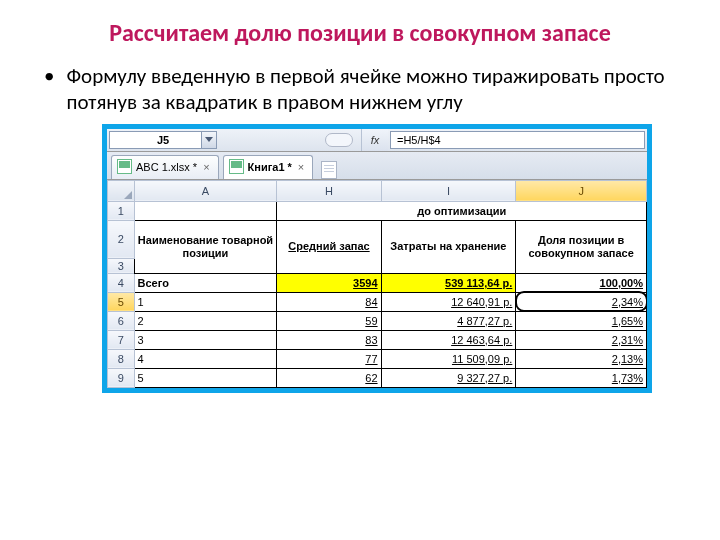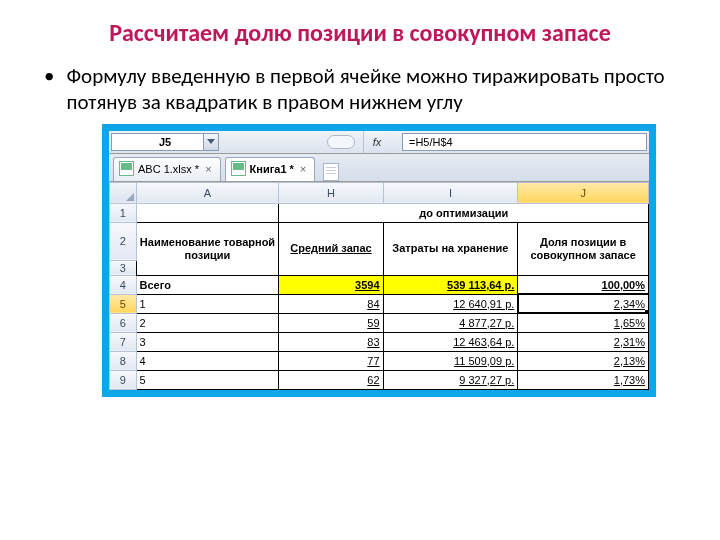--- a/index.html
+++ b/index.html
@@ -28,21 +28,21 @@
   }
   .bullet .dot {
     margin: 0 12px 0 4px;
   }
   
   .xl {
     margin-left: 62px;
     width: 540px;
     font-family: Tahoma, Verdana, Arial, sans-serif;
     font-size: 11px;
-    border: 7px solid #0ea5e9;
+    border: 5px solid #0ea5e9;
     background: #e8edf5;
   }
   
   .fbar {
     display: flex;
     align-items: stretch;
     height: 22px;
     background: linear-gradient(#eef2f8, #dde4ee);
     border-bottom: 1px solid #9a9a9a;
   }
@@ -81,21 +81,21 @@
     display:flex;align-items:center;justify-content:center;
   }
   .oval-shape {
     width: 26px; height: 12px; border:1px solid #b0b8c8; border-radius: 8px;
     background:#f3f6fb;
   }
   .formula-input {
     flex: 1;
     background:#fff;
     border:1px solid #8a9bb5;
-    margin:2px 2px 2px 12px;
+    margin:2px 2px 2px 2px;
     padding-left:6px;
     display:flex;align-items:center;
     font-family: Tahoma, Arial, sans-serif;
   }
   
   .wbtabs {
     height: 24px;
     display:flex;
     align-items:flex-end;
     gap:4px;
@@ -190,20 +190,21 @@
   .bold { font-weight: bold; }
   .center { }
   .right { text-align: right; text-decoration: underline; }
   .yellow { background: #ffff00; }
   .hdrrow td { font-weight: bold; text-align: center; background:#fff;}
   
   td.selcell {
     outline: 2px solid #000;
     outline-offset: -1px;
     position: relative;
+    border-radius: 8px;
   }
   td.selcell::after{
     content:"";position:absolute;right:-3px;bottom:-3px;width:6px;height:6px;background:#000;
   }
   .merge3 { text-align:center; }
 </style>
 </head>
 <body>
 
 <div class="slide">

